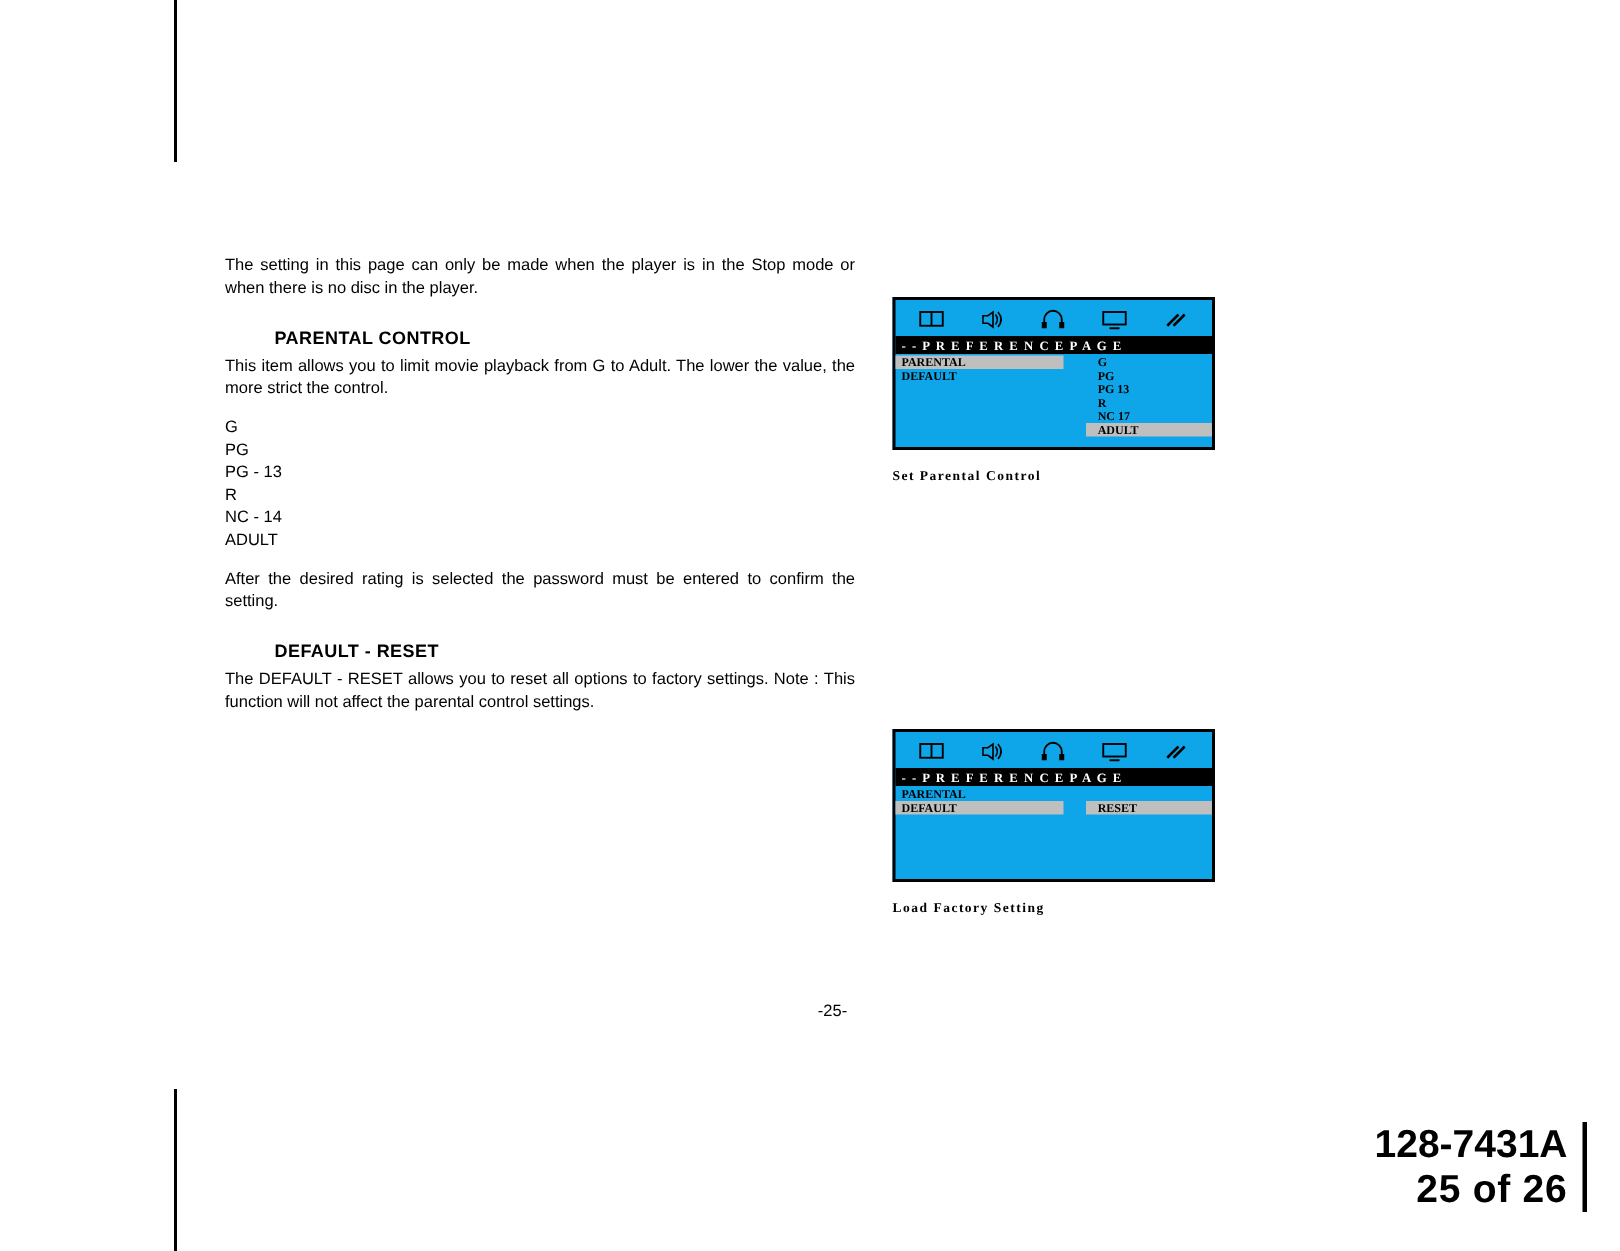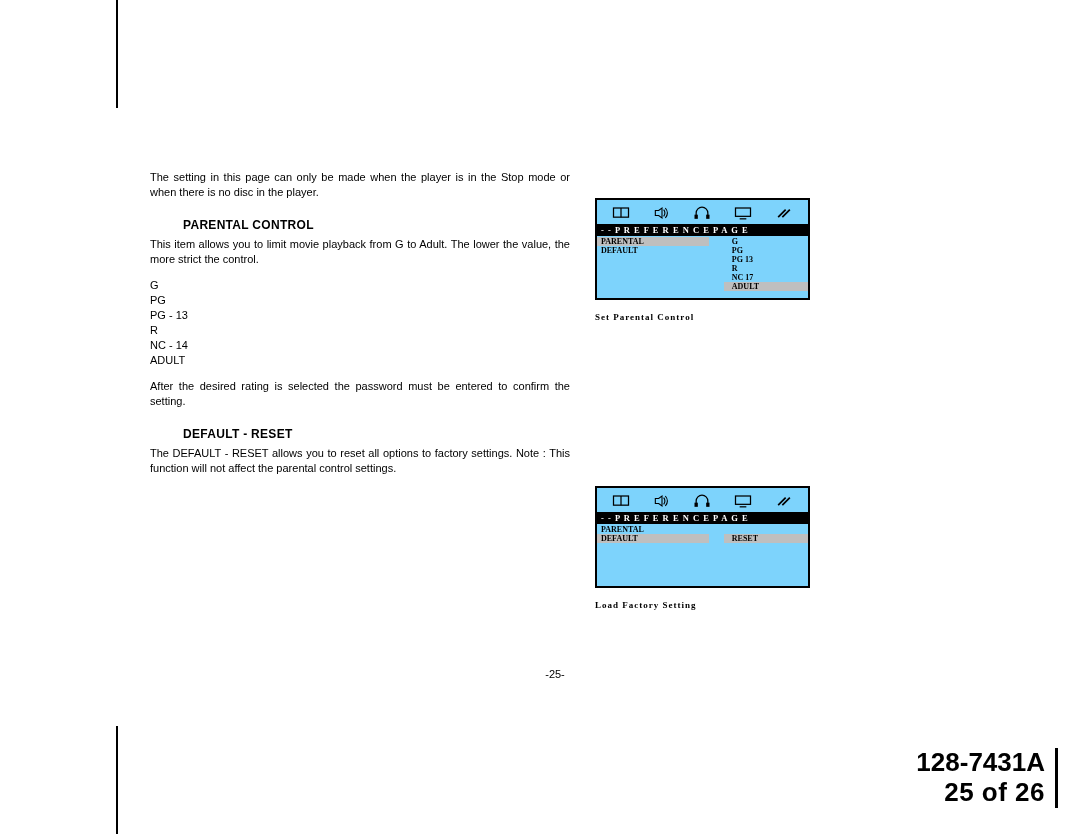--- a/index.html
+++ b/index.html
@@ -66,21 +66,21 @@
     bottom: 0;
     width: 810px;
     text-align: center;
     font-size: 11px;
   }
 
   
   .osd {
     width: 215px;
     border: 2px solid #000;
-    background: #7dd3fc;
+    background: #0ea5e9;
     font-family: "Times New Roman", serif;
     font-weight: bold;
     position: relative;
     margin-bottom: 8px;
   }
   .osd-icons {
     height: 24px;
     display: flex;
     justify-content: space-around;
     align-items: center;

